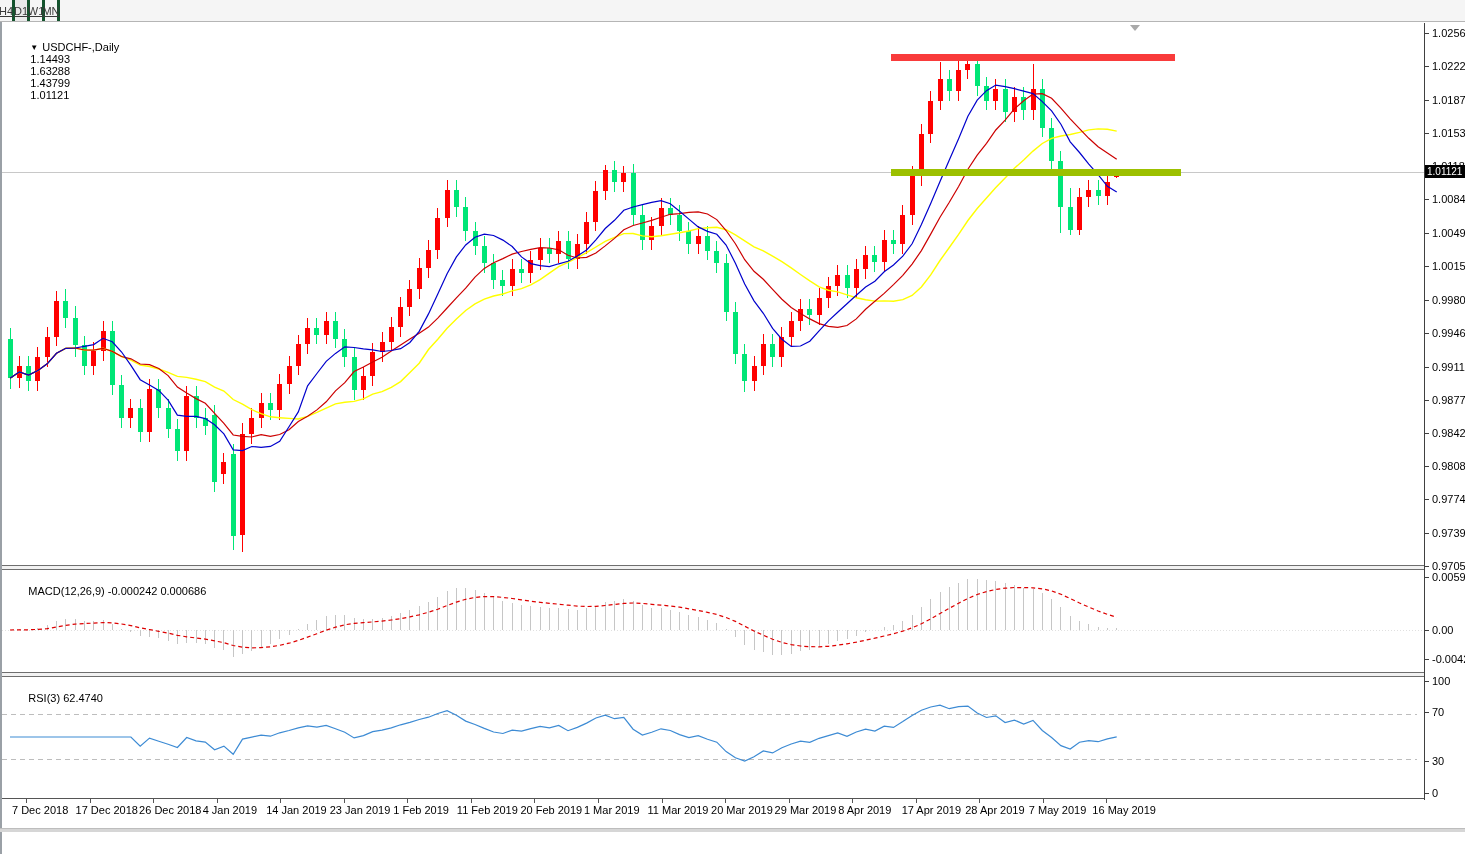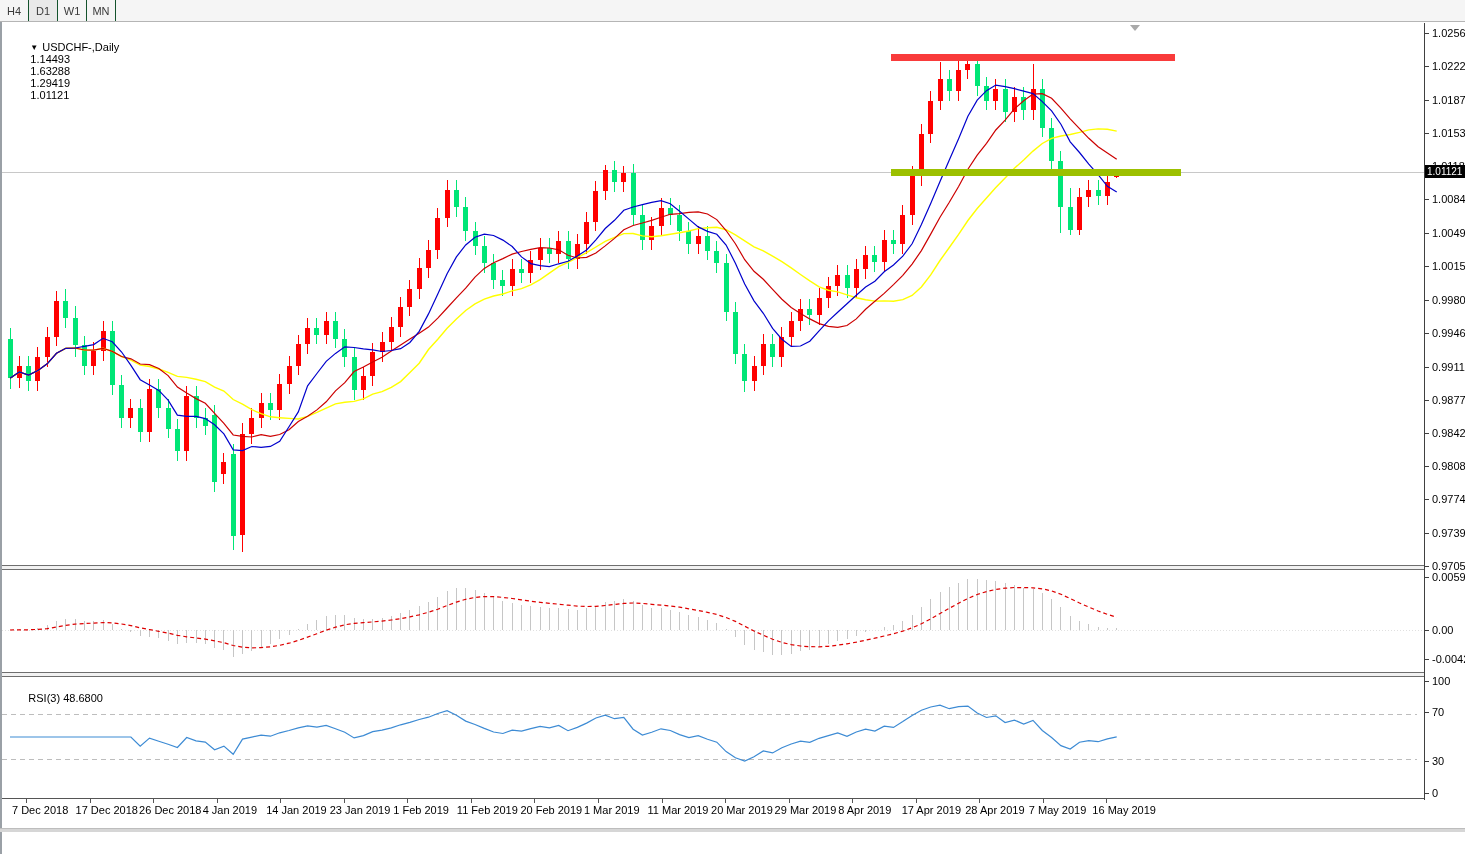--- a/index.html
+++ b/index.html
@@ -3,22 +3,22 @@
 <meta charset="utf-8">
 <style>
   * { margin:0; padding:0; box-sizing:border-box; }
   html,body { width:1465px; height:854px; overflow:hidden; background:#fff;
               font-family:"Liberation Sans", sans-serif; }
   #app { position:relative; width:1465px; height:854px; background:#fff; }
 
   
   #toolbar { position:absolute; left:0; top:0; width:1465px; height:22px;
              background:#f5f5f5; border-bottom:1px solid #b5b5b5; display:flex; }
-  .tf-btn { width:29px; height:21px; display:flex; align-items:center; justify-content:center;
-            font-size:11px; color:#3a3a3a; border-right:1px solid #14532d; cursor:default; }
+  .tf-btn { width:15px; height:21px; display:flex; align-items:center; justify-content:center;
+            font-size:11px; color:#3a3a3a; border-right:3px solid #14532d; cursor:default;text-decoration:underline; }
   .tf-btn.active { background:#e9e9e9; }
 
   
   #client { position:absolute; left:0; top:22px; width:1465px; height:832px; background:#fff;
             border-left:2px solid #9aa0a6; }
 
   .panel-sep { position:absolute; left:0; width:1422px; height:5px;
                border-top:1px solid #6f6f6f; border-bottom:1px solid #6f6f6f; background:#f2f2f2; }
 
   svg.layer { position:absolute; left:0; shape-rendering:crispEdges; }
@@ -316,21 +316,21 @@
         <polyline points="8,355.3 17.3,349.0 26.6,352.1 35.900000000000006,347.6 45.2,340.8 54.5,330.3 63.800000000000004,325.3 73.10000000000001,325.0 82.4,327.0 91.7,327.1 101,325.3 110.30000000000001,328.4 119.60000000000001,333.5 128.9,337.2 138.20000000000002,342.0 147.5,343.5 156.8,346.0 166.10000000000002,349.3 175.4,353.4 184.70000000000002,354.4 194,356.3 203.3,358.6 212.60000000000002,364.1 221.9,368.0 231.20000000000002,376.5 240.50000000000003,381.2 249.8,386.7 259.1,390.7 268.40000000000003,393.8 277.70000000000005,394.7 287,395.4 296.3,396.0 305.6,393.3 314.90000000000003,389.4 324.20000000000005,385.2 333.5,380.8 342.8,379.2 352.1,378.4 361.40000000000003,375.9 370.70000000000005,371.2 380,368.6 389.3,364.3 398.6,358.6 407.90000000000003,349.4 417.20000000000005,340.2 426.50000000000006,326.5 435.8,316.2 445.1,305.3 454.40000000000003,296.0 463.70000000000005,287.5 473.00000000000006,280.9 482.3,276.1 491.6,273.0 500.90000000000003,271.0 510.20000000000005,267.9 519.5,265.6 528.8000000000001,261.8 538.1,256.6 547.4000000000001,250.1 556.7,243.7 566,239.3 575.3000000000001,234.6 584.6,229.6 593.9000000000001,224.0 603.2,218.4 612.5,214.3 621.8000000000001,210.6 631.1,210.5 640.4000000000001,212.9 649.7,213.8 659,212.7 668.3000000000001,211.2 677.6,209.7 686.9000000000001,208.0 696.2,205.6 705.5,204.7 714.8000000000001,204.3 724.1,206.7 733.4000000000001,211.8 742.7,217.9 752,223.8 761.3000000000001,227.8 770.6,233.2 779.9000000000001,238.7 789.2,244.9 798.5000000000001,251.5 807.8000000000001,257.9 817.1,263.8 826.4000000000001,267.2 835.7,268.9 845.0000000000001,271.8 854.3000000000001,274.7 863.6,276.7 872.9000000000001,278.1 882.2,277.9 891.5000000000001,278.3 900.8000000000001,276.6 910.1,272.5 919.4000000000001,264.0 928.7,251.9 938.0000000000001,237.5 947.3000000000001,224.5 956.6,211.4 965.9000000000001,197.5 975.2,185.5 984.5000000000001,175.0 993.8000000000001,164.6 1003.1,154.9 1012.4000000000001,145.3 1021.7,136.9 1031,128.1 1040.3000000000002,120.5 1049.6000000000001,115.3 1058.9,113.0 1068.2,111.5 1077.5,109.4 1086.8000000000002,106.9 1096.1000000000001,105.9 1105.4,106.2 1114.7,108.1" fill="none" stroke="#ffff00" stroke-width="1.4" shape-rendering="auto"></polyline>
         <polyline points="8,355.3 17.3,349.0 26.6,352.1 35.900000000000006,347.6 45.2,340.8 54.5,330.3 63.800000000000004,325.3 73.10000000000001,325.0 82.4,327.0 91.7,327.1 101,325.3 110.30000000000001,328.4 119.60000000000001,333.5 128.9,335.8 138.20000000000002,341.0 147.5,341.6 156.8,345.5 166.10000000000002,352.6 175.4,364.1 184.70000000000002,370.1 194,375.6 203.3,380.3 212.60000000000002,390.3 221.9,400.4 231.20000000000002,412.0 240.50000000000003,413.3 249.8,414.0 259.1,411.7 268.40000000000003,413.4 277.70000000000005,411.5 287,406.7 296.3,398.5 305.6,393.3 314.90000000000003,386.9 324.20000000000005,378.8 333.5,367.8 342.8,359.7 352.1,348.5 361.40000000000003,344.0 370.70000000000005,339.0 380,334.3 389.3,327.9 398.6,321.9 407.90000000000003,316.0 417.20000000000005,310.2 426.50000000000006,304.1 435.8,295.1 445.1,285.0 454.40000000000003,274.9 463.70000000000005,265.2 473.00000000000006,254.1 482.3,245.4 491.6,239.8 500.90000000000003,235.6 510.20000000000005,231.1 519.5,228.5 528.8000000000001,226.3 538.1,224.7 547.4000000000001,225.0 556.7,226.8 566,232.2 575.3000000000001,235.0 584.6,234.3 593.9000000000001,230.0 603.2,222.9 612.5,215.4 621.8000000000001,206.7 631.1,202.5 640.4000000000001,200.0 649.7,197.4 659,194.3 668.3000000000001,191.3 677.6,190.6 686.9000000000001,189.4 696.2,188.8 705.5,191.0 714.8000000000001,196.6 724.1,207.5 733.4000000000001,220.7 742.7,236.7 752,248.3 761.3000000000001,256.3 770.6,266.3 779.9000000000001,276.2 789.2,284.4 798.5000000000001,290.4 807.8000000000001,295.9 817.1,300.6 826.4000000000001,303.4 835.7,304.3 845.0000000000001,302.5 854.3000000000001,295.9 863.6,286.3 872.9000000000001,278.3 882.2,270.4 891.5000000000001,261.6 900.8000000000001,252.3 910.1,241.1 919.4000000000001,227.6 928.7,211.1 938.0000000000001,194.3 947.3000000000001,179.3 956.6,163.5 965.9000000000001,146.2 975.2,132.2 984.5000000000001,120.3 993.8000000000001,107.0 1003.1,97.1 1012.4000000000001,85.8 1021.7,77.8 1031,71.1 1040.3000000000002,70.6 1049.6000000000001,75.3 1058.9,85.1 1068.2,95.8 1077.5,105.6 1086.8000000000002,115.3 1096.1000000000001,123.7 1105.4,129.9 1114.7,136.3" fill="none" stroke="#cc0000" stroke-width="1.2" shape-rendering="auto"></polyline>
         <polyline points="8,355.3 17.3,349.0 26.6,352.1 35.900000000000006,347.6 45.2,340.8 54.5,330.3 63.800000000000004,325.3 73.10000000000001,325.0 82.4,323.4 91.7,321.6 101,315.3 110.30000000000001,318.8 119.60000000000001,329.0 128.9,342.4 138.20000000000002,356.7 147.5,362.1 156.8,367.4 166.10000000000002,377.1 175.4,392.1 184.70000000000002,393.4 194,393.4 203.3,395.6 212.60000000000002,401.8 221.9,410.9 231.20000000000002,426.9 240.50000000000003,427.6 249.8,423.5 259.1,424.4 268.40000000000003,423.4 277.70000000000005,418.2 287,403.7 296.3,388.9 305.6,362.9 314.90000000000003,350.5 324.20000000000005,338.4 333.5,330.4 342.8,323.8 352.1,324.5 361.40000000000003,325.8 370.70000000000005,326.8 380,328.5 389.3,327.5 398.6,325.7 407.90000000000003,319.5 417.20000000000005,308.4 426.50000000000006,290.9 435.8,271.1 445.1,250.7 454.40000000000003,233.9 463.70000000000005,222.0 473.00000000000006,214.3 482.3,211.1 491.6,212.5 500.90000000000003,217.1 510.20000000000005,223.5 519.5,233.9 528.8000000000001,240.6 538.1,242.6 547.4000000000001,243.6 556.7,240.8 566,238.3 575.3000000000001,233.0 584.6,227.0 593.9000000000001,216.8 603.2,205.5 612.5,197.3 621.8000000000001,187.3 631.1,184.0 640.4000000000001,181.6 649.7,179.4 659,177.7 668.3000000000001,180.7 677.6,188.3 686.9000000000001,196.1 696.2,203.9 705.5,208.4 714.8000000000001,211.3 724.1,222.0 733.4000000000001,240.2 742.7,261.0 752,277.8 761.3000000000001,290.3 770.6,305.4 779.9000000000001,316.2 789.2,323.4 798.5000000000001,323.0 807.8000000000001,318.2 817.1,307.8 826.4000000000001,297.9 835.7,289.3 845.0000000000001,280.7 854.3000000000001,272.3 863.6,264.0 872.9000000000001,258.2 882.2,248.8 891.5000000000001,242.0 900.8000000000001,233.1 910.1,220.8 919.4000000000001,201.4 928.7,180.4 938.0000000000001,158.4 947.3000000000001,137.0 956.6,115.7 965.9000000000001,93.2 975.2,77.1 984.5000000000001,67.7 993.8000000000001,62.1 1003.1,63.6 1012.4000000000001,65.7 1021.7,68.2 1031,70.6 1040.3000000000002,78.6 1049.6000000000001,87.9 1058.9,101.2 1068.2,118.8 1077.5,129.5 1086.8000000000002,141.1 1096.1000000000001,151.7 1105.4,163.3 1114.7,168.9" fill="none" stroke="#0000cc" stroke-width="1.2" shape-rendering="auto"></polyline>
         <rect x="889" y="31.18250000000163" width="284" height="6.5" fill="#f93b3b"></rect>
         <rect x="889" y="145.7911999999997" width="290" height="7" fill="#9cc000"></rect>
       </svg>
     <div id="chart-header">
       <span class="tri">▼</span><span>USDCHF-,Daily</span>&nbsp;
       <span>1.14493</span>
       <span>1.63288</span>
-      <span>1.29419</span>
+      <span>1.43799</span>
       <span>1.01121</span>
     </div>
     <div id="scroll-marker" style="left:1128px; top:3px;"></div>
 
     <div class="panel-sep" style="top:543px;"></div>
 
     <svg class="layer" id="svg-macd" style="top:548px;" width="1422" height="102">
         <line x1="0" y1="60" x2="1422" y2="60" stroke="#e0e0e0" stroke-width="1" stroke-dasharray="1,2"></line>
         <line x1="8" y1="60" x2="8" y2="60" stroke="#c6c6c6" stroke-width="1"></line>
         <line x1="17.3" y1="60" x2="17.3" y2="59.0793185185184" stroke="#c6c6c6" stroke-width="1"></line>
@@ -447,30 +447,33 @@
         <line x1="1049.6000000000001" y1="60" x2="1049.6000000000001" y2="28.981753157349406" stroke="#c6c6c6" stroke-width="1"></line>
         <line x1="1058.9" y1="60" x2="1058.9" y2="37.49614866439775" stroke="#c6c6c6" stroke-width="1"></line>
         <line x1="1068.2" y1="60" x2="1068.2" y2="46.123145159497156" stroke="#c6c6c6" stroke-width="1"></line>
         <line x1="1077.5" y1="60" x2="1077.5" y2="50.632392611106106" stroke="#c6c6c6" stroke-width="1"></line>
         <line x1="1086.8000000000002" y1="60" x2="1086.8000000000002" y2="53.705458932327176" stroke="#c6c6c6" stroke-width="1"></line>
         <line x1="1096.1000000000001" y1="60" x2="1096.1000000000001" y2="56.609794552287276" stroke="#c6c6c6" stroke-width="1"></line>
         <line x1="1105.4" y1="60" x2="1105.4" y2="57.932402863627075" stroke="#c6c6c6" stroke-width="1"></line>
         <line x1="1114.7" y1="60" x2="1114.7" y2="58.276898117653886" stroke="#c6c6c6" stroke-width="1"></line>
         <polyline points="8,60.0 17.3,59.8 26.6,59.8 35.900000000000006,59.4 45.2,58.6 54.5,57.1 63.800000000000004,55.4 73.10000000000001,54.1 82.4,53.5 91.7,53.1 101,52.6 110.30000000000001,52.8 119.60000000000001,54.0 128.9,55.6 138.20000000000002,57.8 147.5,59.6 156.8,61.3 166.10000000000002,63.1 175.4,65.3 184.70000000000002,66.8 194,68.0 203.3,69.1 212.60000000000002,70.9 221.9,72.7 231.20000000000002,75.5 240.50000000000003,77.2 249.8,77.9 259.1,77.6 268.40000000000003,76.8 277.70000000000005,75.3 287,73.2 296.3,70.4 305.6,67.1 314.90000000000003,63.7 324.20000000000005,60.2 333.5,57.2 342.8,54.8 352.1,53.4 361.40000000000003,52.6 370.70000000000005,51.9 380,51.1 389.3,50.0 398.6,48.7 407.90000000000003,46.9 417.20000000000005,44.8 426.50000000000006,42.2 435.8,39.2 445.1,35.5 454.40000000000003,32.1 463.70000000000005,29.3 473.00000000000006,27.4 482.3,26.5 491.6,26.6 500.90000000000003,27.4 510.20000000000005,28.5 519.5,29.9 528.8000000000001,31.2 538.1,32.3 547.4000000000001,33.3 556.7,34.2 566,35.2 575.3000000000001,36.1 584.6,36.5 593.9000000000001,36.4 603.2,35.5 612.5,34.5 621.8000000000001,33.4 631.1,33.0 640.4000000000001,33.4 649.7,34.3 659,35.1 668.3000000000001,36.0 677.6,37.2 686.9000000000001,38.8 696.2,40.5 705.5,42.3 714.8000000000001,44.5 724.1,47.5 733.4000000000001,51.4 742.7,56.2 752,61.0 761.3000000000001,65.3 770.6,69.2 779.9000000000001,72.4 789.2,74.6 798.5000000000001,76.0 807.8000000000001,76.7 817.1,76.8 826.4000000000001,76.3 835.7,75.1 845.0000000000001,73.8 854.3000000000001,72.2 863.6,70.2 872.9000000000001,68.2 882.2,66.0 891.5000000000001,63.7 900.8000000000001,61.1 910.1,57.8 919.4000000000001,53.8 928.7,48.9 938.0000000000001,43.5 947.3000000000001,38.3 956.6,33.2 965.9000000000001,28.4 975.2,24.5 984.5000000000001,21.6 993.8000000000001,19.4 1003.1,18.2 1012.4000000000001,17.5 1021.7,17.6 1031,17.8 1040.3000000000002,18.8 1049.6000000000001,20.9 1058.9,24.2 1068.2,28.6 1077.5,33.0 1086.8000000000002,37.1 1096.1000000000001,41.0 1105.4,44.4 1114.7,47.2" fill="none" stroke="#dd0000" stroke-width="1.2" stroke-dasharray="4,3" shape-rendering="auto"></polyline>
       </svg>
+    <div class="ind-label" style="top:551px;">
+      <span>MACD(12,26,9)</span> <span>-0.000242</span> <span>0.000686</span>
+    </div>
 
     <div class="panel-sep" style="top:650px;"></div>
 
     <svg class="layer" id="svg-rsi" style="top:655px;" width="1422" height="121">
         <line x1="0" y1="37.60000000000002" x2="1415" y2="37.60000000000002" stroke="#bdbdbd" stroke-width="1" stroke-dasharray="5,4"></line>
         <line x1="0" y1="82.39999999999998" x2="1415" y2="82.39999999999998" stroke="#bdbdbd" stroke-width="1" stroke-dasharray="5,4"></line>
         <polyline points="8,60.0 17.3,60.0 26.6,60.0 35.900000000000006,60.0 45.2,60.0 54.5,60.0 63.800000000000004,60.0 73.10000000000001,60.0 82.4,60.0 91.7,60.0 101,60.0 110.30000000000001,60.0 119.60000000000001,60.0 128.9,60.0 138.20000000000002,69.2 147.5,61.1 156.8,64.2 166.10000000000002,67.3 175.4,70.5 184.70000000000002,60.5 194,63.9 203.3,65.1 212.60000000000002,72.7 221.9,69.1 231.20000000000002,77.3 240.50000000000003,62.1 249.8,60.1 259.1,58.1 268.40000000000003,59.2 277.70000000000005,55.8 287,53.5 296.3,50.9 305.6,48.9 314.90000000000003,50.1 324.20000000000005,48.4 333.5,51.7 342.8,55.2 352.1,60.9 361.40000000000003,58.6 370.70000000000005,54.7 380,53.1 389.3,50.8 398.6,47.8 407.90000000000003,45.3 417.20000000000005,42.5 426.50000000000006,40.2 435.8,36.5 445.1,33.7 454.40000000000003,38.2 463.70000000000005,44.1 473.00000000000006,47.5 482.3,51.4 491.6,55.0 500.90000000000003,56.5 510.20000000000005,53.2 519.5,54.1 528.8000000000001,51.7 538.1,49.3 547.4000000000001,50.9 556.7,48.4 566,53.7 575.3000000000001,50.4 584.6,46.1 593.9000000000001,41.0 603.2,38.1 612.5,41.7 621.8000000000001,40.3 631.1,52.2 640.4000000000001,58.1 649.7,55.3 659,51.8 668.3000000000001,53.5 677.6,57.6 686.9000000000001,60.6 696.2,58.7 705.5,62.3 714.8000000000001,65.2 724.1,74.6 733.4000000000001,80.8 742.7,84.0 752,79.7 761.3000000000001,73.9 770.6,75.9 779.9000000000001,70.7 789.2,67.0 798.5000000000001,64.1 807.8000000000001,65.4 817.1,61.3 826.4000000000001,58.6 835.7,56.0 845.0000000000001,59.4 854.3000000000001,55.0 863.6,52.1 872.9000000000001,54.0 882.2,49.2 891.5000000000001,50.4 900.8000000000001,44.6 910.1,38.5 919.4000000000001,33.3 928.7,30.0 938.0000000000001,28.1 947.3000000000001,31.7 956.6,29.6 965.9000000000001,29.1 975.2,36.1 984.5000000000001,40.5 993.8000000000001,38.8 1003.1,45.6 1012.4000000000001,43.1 1021.7,47.0 1031,43.4 1040.3000000000002,53.5 1049.6000000000001,60.5 1058.9,68.6 1068.2,72.0 1077.5,65.2 1086.8000000000002,63.7 1096.1000000000001,64.7 1105.4,61.9 1114.7,59.9" fill="none" stroke="#3d8bd4" stroke-width="1.2" shape-rendering="auto"></polyline>
       </svg>
     <div class="ind-label" style="top:658px;">
-      <span>RSI(3)</span> <span>48.6800</span>
+      <span>RSI(3)</span> <span>62.4740</span>
     </div>
 
     <div id="scale-border"></div>
     <div id="scale-labels">
         <div class="scale-tick" style="top: 11px;"></div>
         <div class="scale-label" style="top: 5px;">1.02560</div>
         <div class="scale-tick" style="top: 43.8882px;"></div>
         <div class="scale-label" style="top: 37.8882px;">1.02220</div>
         <div class="scale-tick" style="top: 77.7437px;"></div>
         <div class="scale-label" style="top: 71.7437px;">1.01870</div>

